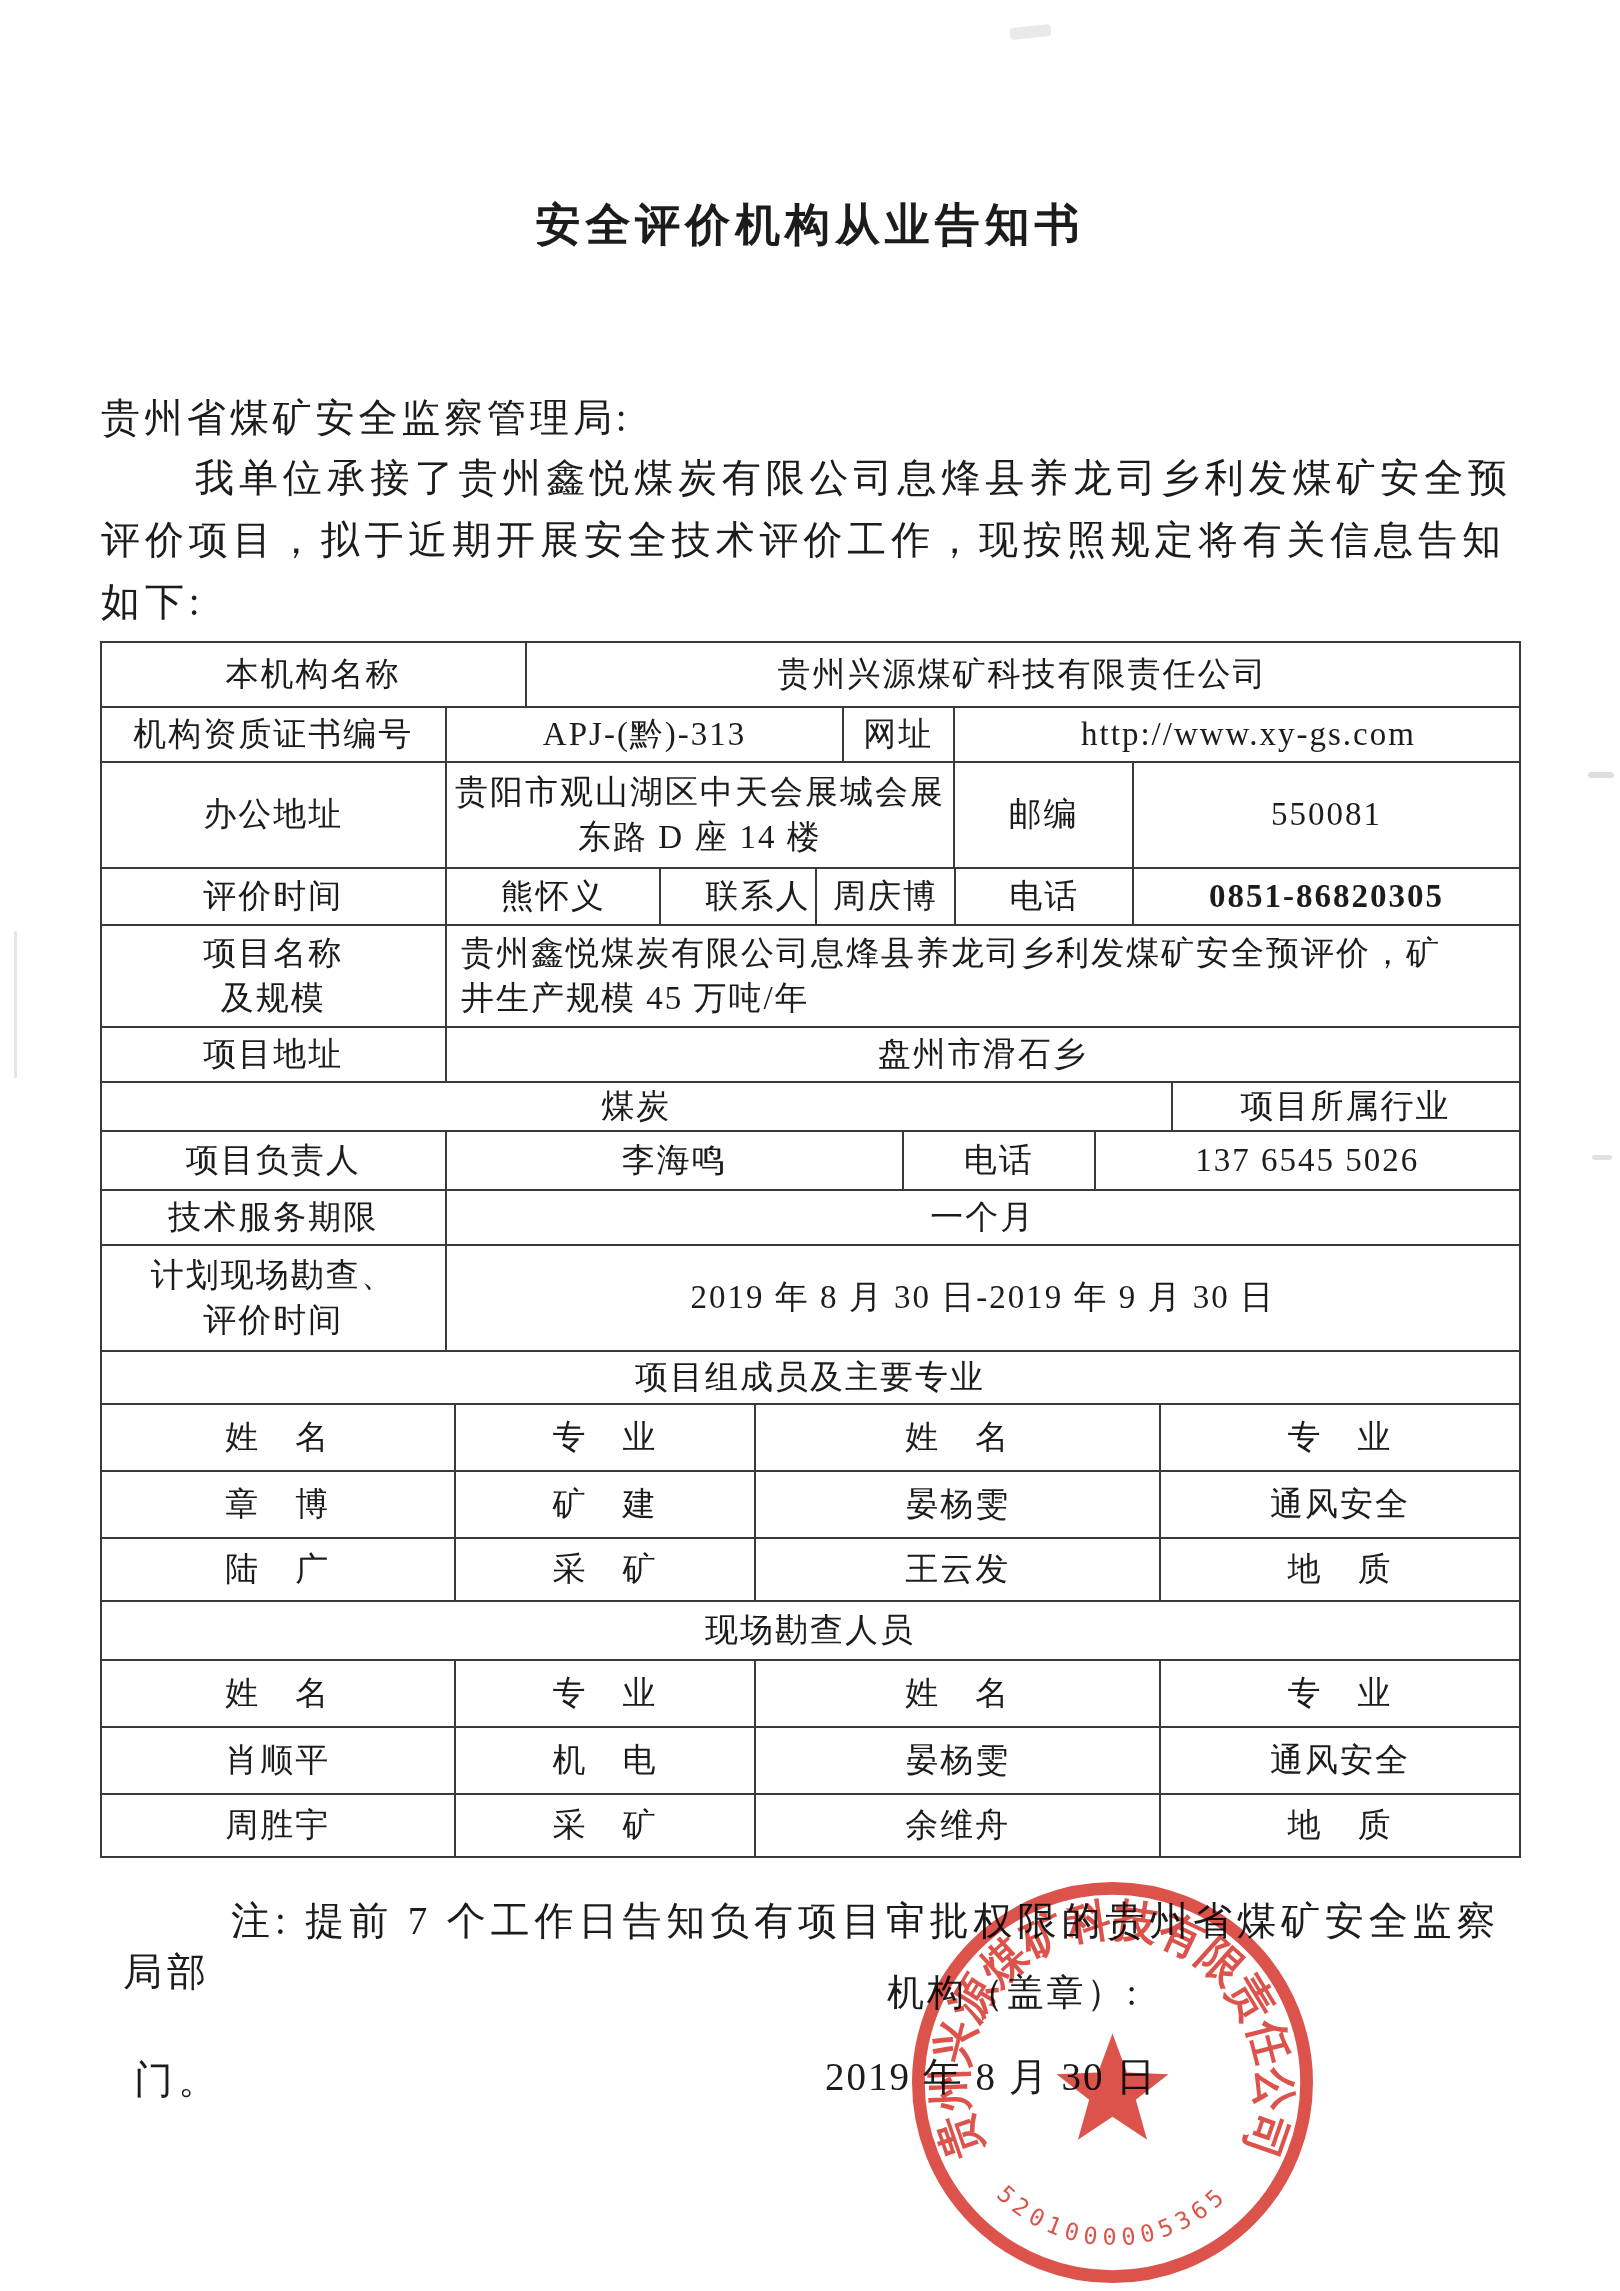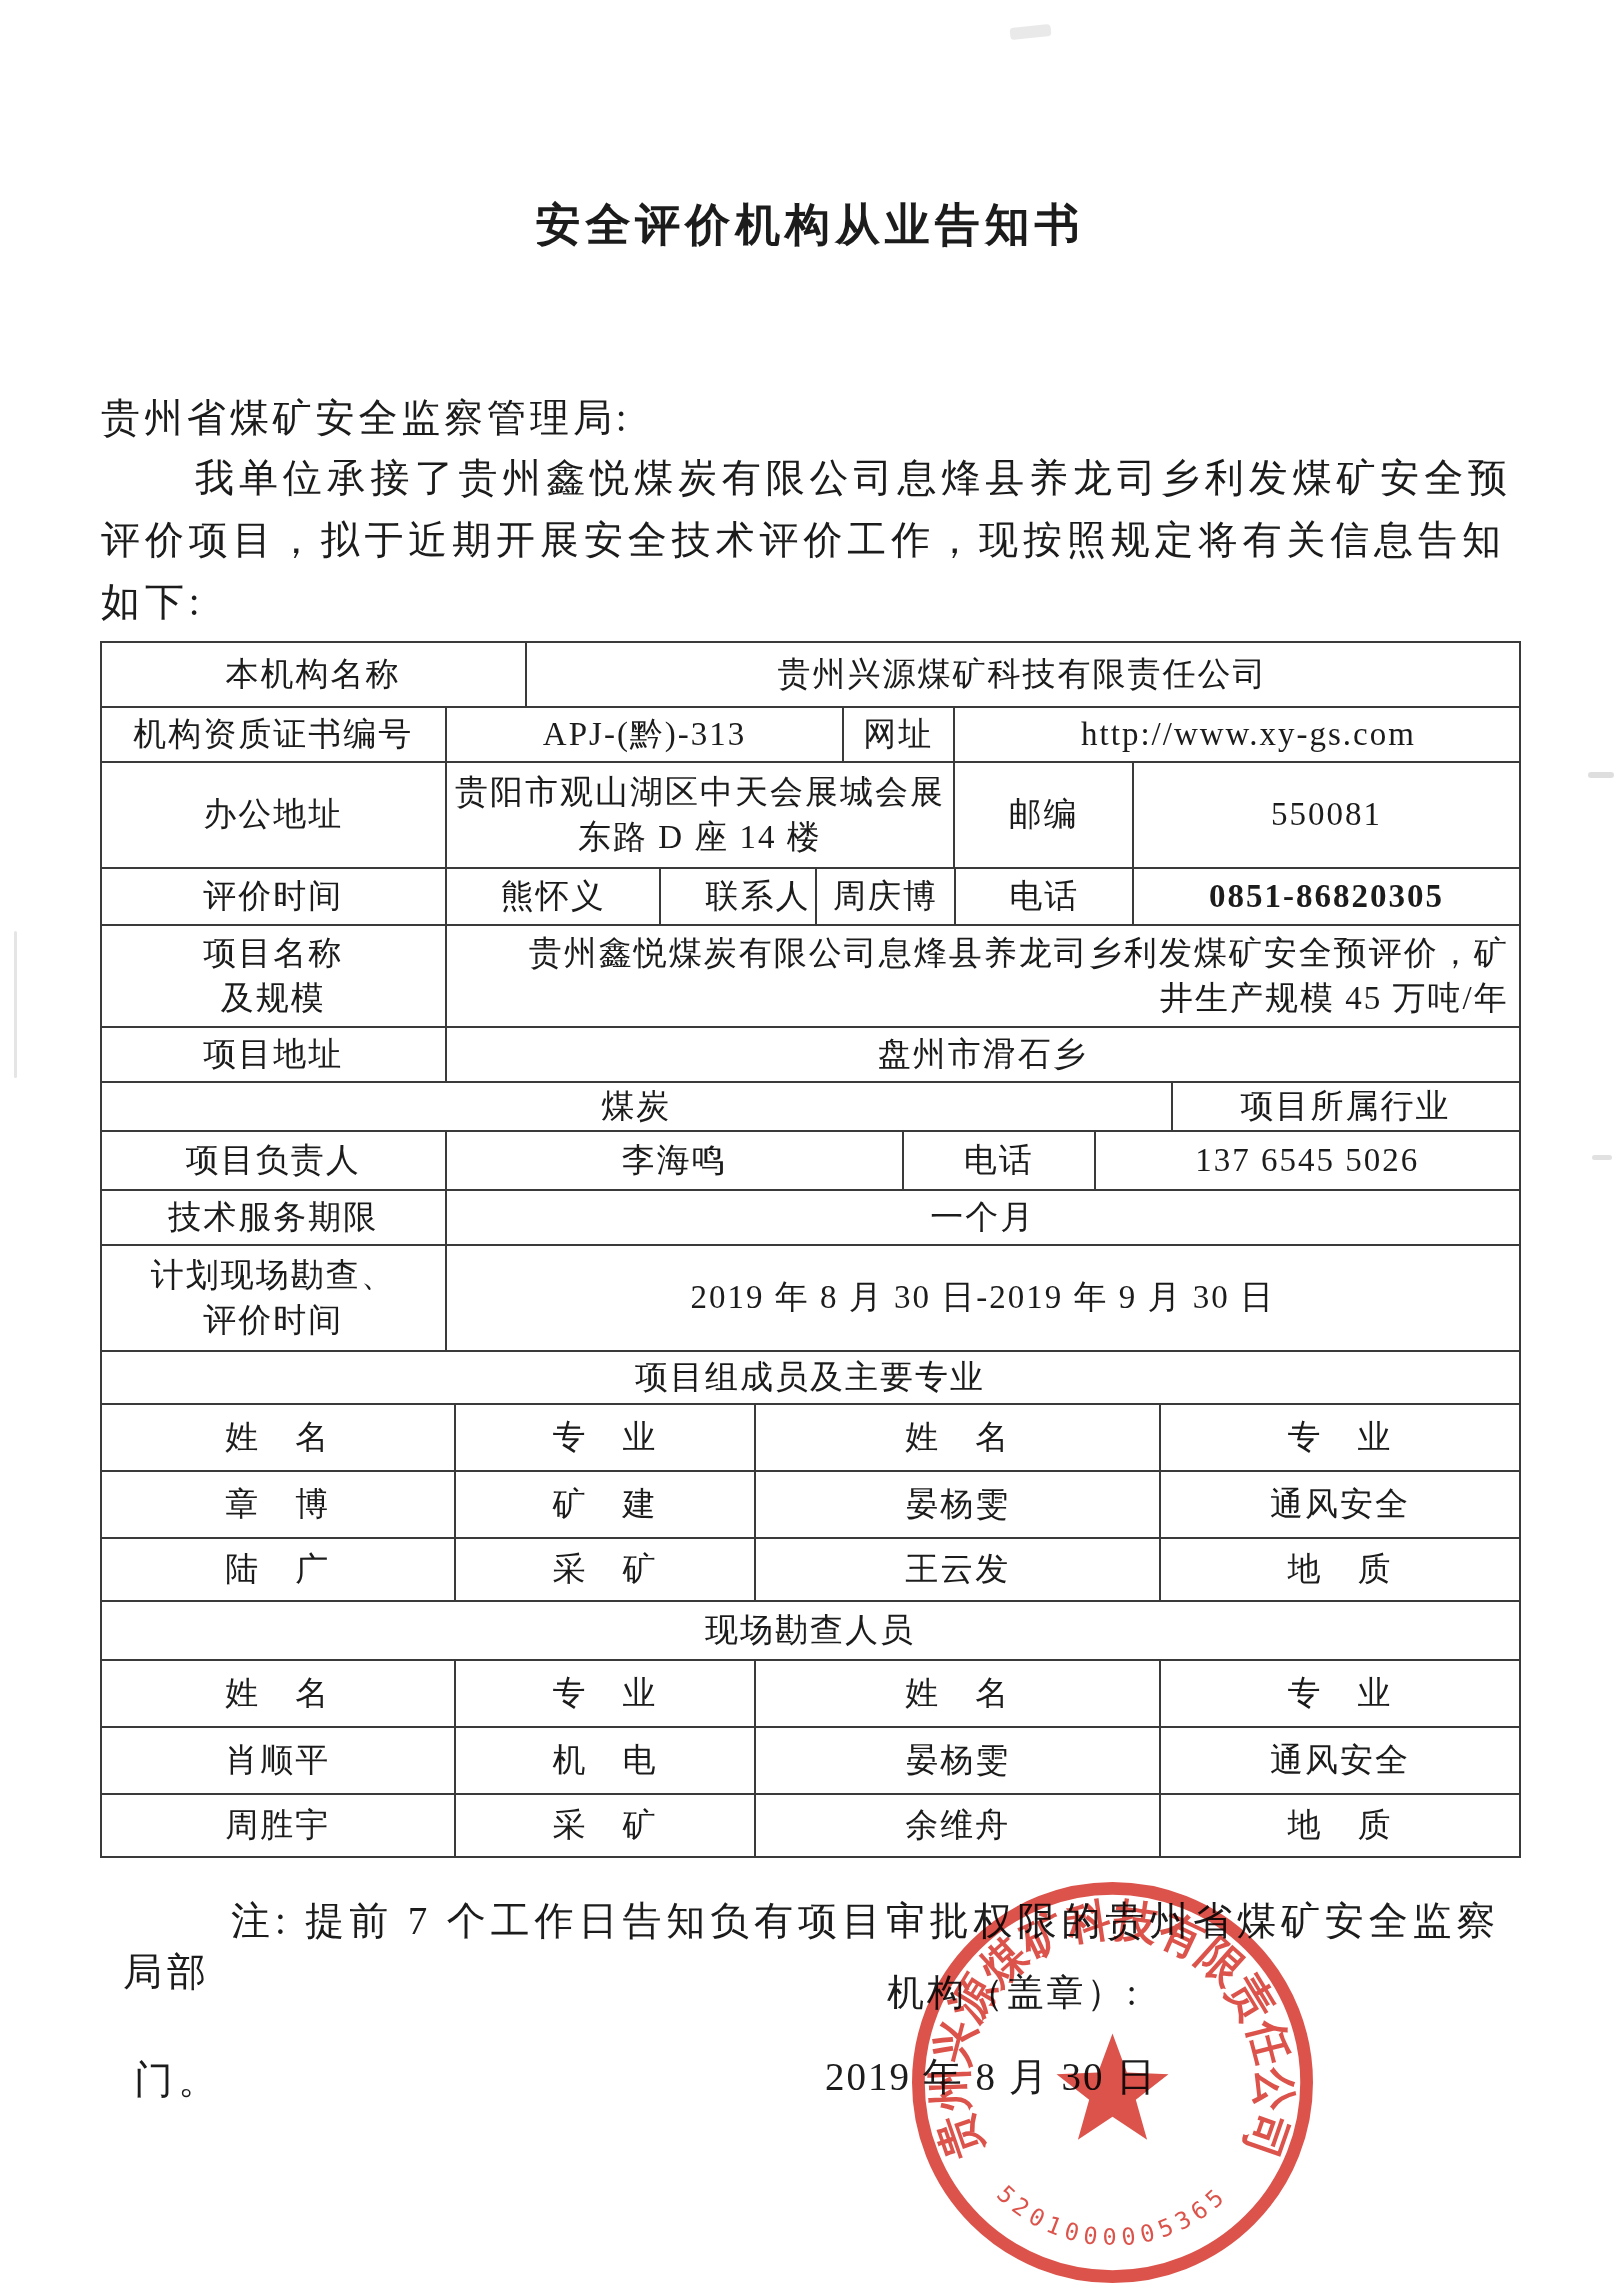--- a/index.html
+++ b/index.html
@@ -53,21 +53,21 @@
     align-items:center;
     justify-content:center;
     font-size:33px;
     line-height:45px;
     letter-spacing:2px;
     text-align:center;
     white-space:pre-wrap;
     overflow:hidden;
   }
   .td:last-child{border-right:none;}
-  .td.left{align-items:flex-end;text-align:left;padding-left:13.7px;padding-right:9.8px;}
+  .td.left{align-items:flex-start;text-align:left;padding-left:13.7px;padding-right:9.8px;}
 
   
   .note{margin-top:37px;padding:0 98px 0 101px;}
   .nline{font-size:39px;letter-spacing:4.9px;line-height:51px;white-space:pre-wrap;}
   .nline.n1{text-indent:108px;margin-left:22px;}
   .nline.n2{margin-top:57px;padding-left:33px;}
   .seal-caption{
     position:absolute;left:887px;top:1968px;
     font-size:37px;letter-spacing:2.9px;
   }

